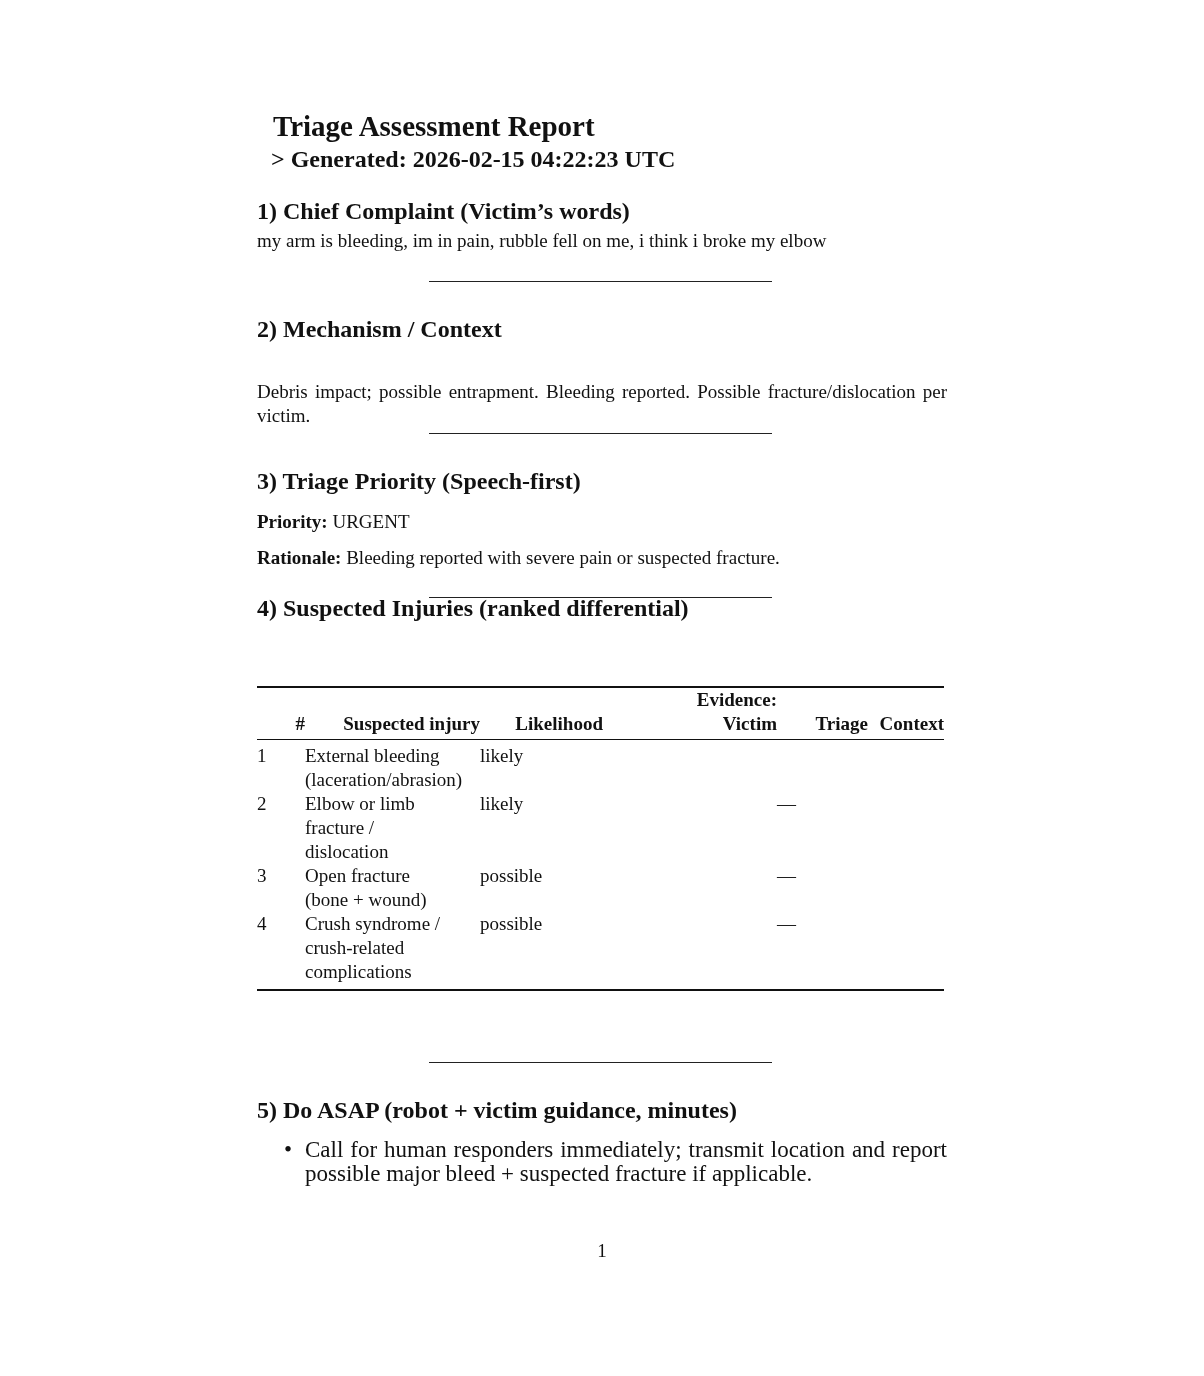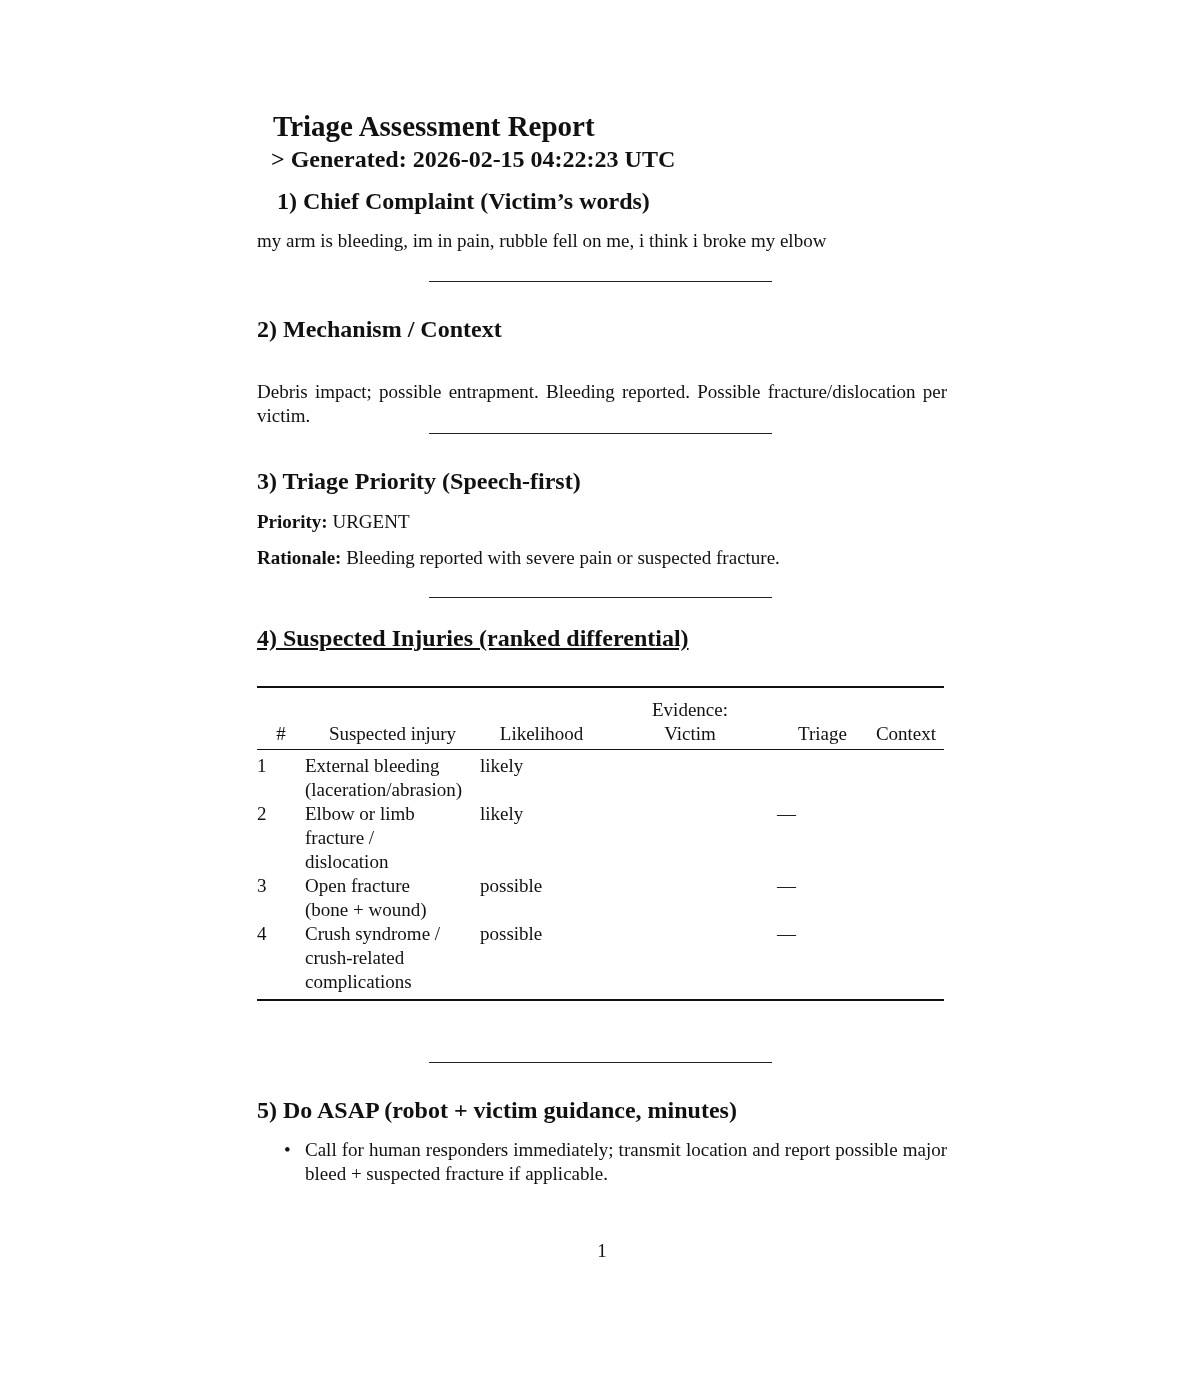--- a/index.html
+++ b/index.html
@@ -5,59 +5,59 @@
   html, body { margin: 0; padding: 0; background: #ffffff; }
   body { width: 1204px; height: 1376px; position: relative; font-family: "DejaVu Serif", "Liberation Serif", serif; color: #111; }
   .page { position: absolute; left: 257px; top: 0; width: 690px; }
   .title { position: absolute; top: 94px; left: 0; font-size: 29px; font-weight: bold; margin: 16px; white-space: nowrap; font-family: "Liberation Serif", serif; }
   .h2 { position: absolute; left: 0; font-size: 24px; font-weight: bold; margin: 0; white-space: nowrap; font-family: "Liberation Serif", serif; }
   .para { position: absolute; left: 0; width: 690px; font-size: 19px; line-height: 24px; margin: 0; font-family: "Liberation Serif", serif; text-align: justify; }
   .rule { position: absolute; left: 172px; width: 343px; height: 0; border-top: 1.5px solid #222; }
   table.inj { position: absolute; left: 0; top: 686px; width: 687px; border-collapse: collapse; font-family: "Liberation Serif", serif; font-size: 19px; line-height: 24px; }
   table.inj thead tr { border-top: 2px solid #111; border-bottom: 1px solid #111; }
   table.inj tbody tr:last-child { border-bottom: 2px solid #111; }
-  table.inj th { font-weight: normal; text-align: center; vertical-align: bottom; padding: 10px 0 3px 0; }
+  table.inj th { font-weight: bold; text-align: right; vertical-align: bottom; padding: 0 0 3px 0; }
   table.inj td { vertical-align: top; padding: 0; }
   table.inj tbody tr:first-child td { padding-top: 4px; }
   table.inj tbody tr:last-child td { padding-bottom: 5px; }
   .c0 { width: 48px; } .c1 { width: 175px; } .c2 { width: 123px; } .c3 { width: 174px; } .c4 { width: 91px; } .c5 { width: 76px; margin-left: 36px; }
   .wrap { display: block; width: 150px; }
-  ul.asap { position: absolute; left: 0; top: 1138px; margin: 0; padding: 0 0 0 48px; width: 642px; font-family: "Liberation Serif", serif; font-size: 19px; line-height: 24px; text-align: justify; }
+  ul.asap { position: absolute; left: 0; top: 1138px; margin: 0; padding: 0 0 0 48px; width: 642px; font-family: "Liberation Serif", serif; font-size: 23px; line-height: 24px; text-align: justify; }
   ul.asap li { list-style: none; position: relative; }
   ul.asap li::before { content: "\2022"; position: absolute; left: -21px; top: 0; }
   .pagenum { position: absolute; top: 1240px; left: 0; width: 1204px; text-align: center; font-family: "Liberation Serif", serif; font-size: 19px; }
   b.lbl { font-weight: bold; }
 </style>
 </head>
 <body>
 
 <div class="page">
   <h1 class="title">Triage Assessment Report</h1>
   <h2 class="h2" style="top:146px;margin-left:14px;">&gt; Generated: 2026-02-15 04:22:23 UTC</h2>
 
-  <h2 class="h2" style="top:188px;margin-left:20px;">1) Chief Complaint (Victim’s words)</h2>
+  <h2 class="h2" style="top:198px;">1) Chief Complaint (Victim’s words)</h2>
   <p class="para" style="top:229px; text-align:left;">my arm is bleeding, im in pain, rubble fell on me, i think i broke my elbow</p>
   <div class="rule" style="top:281px;"></div>
 
   <h2 class="h2" style="top:316px;">2) Mechanism / Context</h2>
   <p class="para" style="top:358px; hyphens:auto;margin-top:22px;" lang="en">Debris impact; possible entrapment.  Bleeding reported.  Possible fracture/dislocation per victim.</p>
   <div class="rule" style="top:433px;"></div>
 
   <h2 class="h2" style="top:468px;">3) Triage Priority (Speech-first)</h2>
   <p class="para" style="top:510px;">
     <b class="lbl">Priority:</b>
     <span>URGENT</span>
   </p>
   <p class="para" style="top:546px;">
     <b class="lbl">Rationale:</b>
     <span>Bleeding reported with severe pain or suspected fracture.</span>
   </p>
   <div class="rule" style="top:597px;"></div>
 
-  <h2 class="h2" style="top:625px;text-decoration:underline;">4) Suspected Injuries (ranked differential)</h2>
+  <h2 class="h2" style="top:595px;">4) Suspected Injuries (ranked differential)</h2>
 
   <table class="inj">
     <thead>
       <tr>
         <th class="c0">#</th>
         <th class="c1">Suspected injury</th>
         <th class="c2">Likelihood</th>
         <th class="c3">
           <span style="display:block;">Evidence:</span>
           <span style="display:block;">Victim</span>

